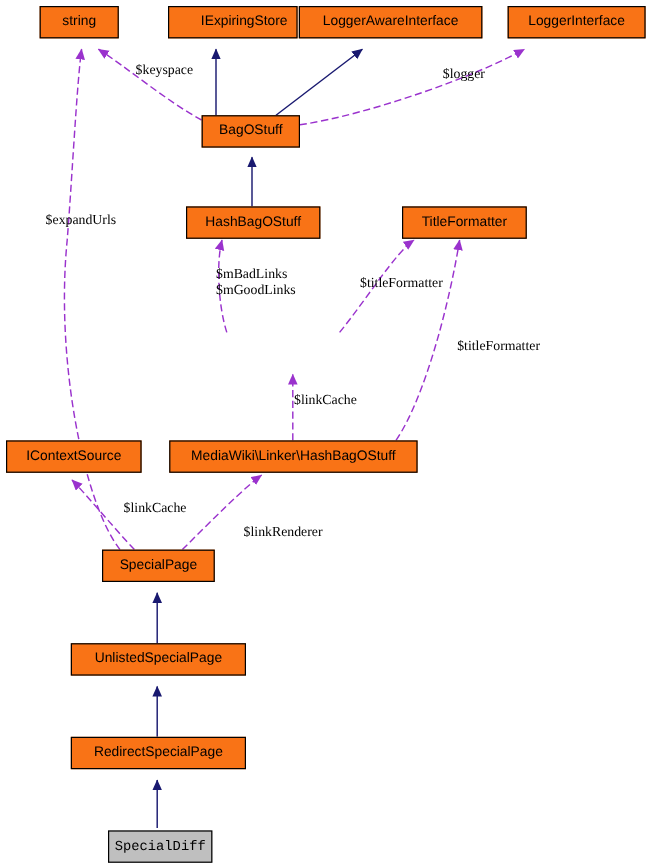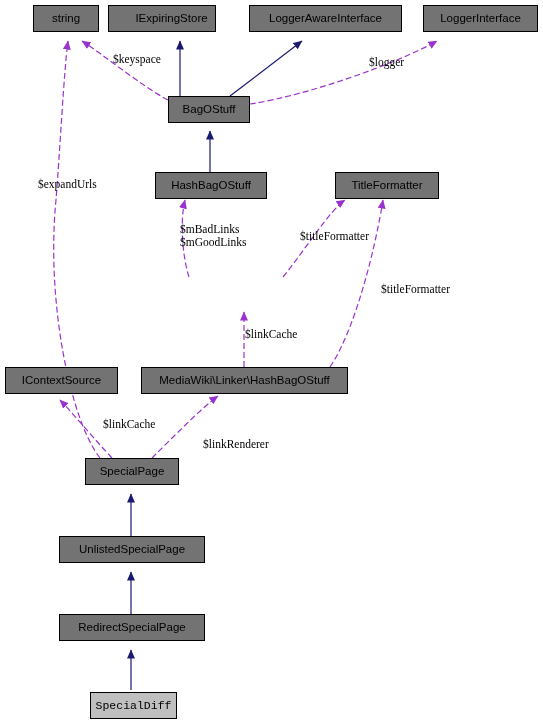--- a/index.html
+++ b/index.html
@@ -19,21 +19,21 @@
     position: absolute;
     left: 0;
     top: 0;
     width: 543px;
     height: 723px;
   }
   .node {
     position: absolute;
     box-sizing: border-box;
     border: 1px solid #000000;
-    background: #737373;
+    background: #f97316;
     color: #000000;
     font-size: 11.5px;
     line-height: 1;
     display: flex;
     align-items: center;
     justify-content: center;
     white-space: nowrap;
     z-index: 2;
   }
   .node.filled {
@@ -83,21 +83,21 @@
       <path d="M330,367 C355,330 375,250 383,200" marker-end="url(#arrow-purple)"></path>
       <path d="M112,458 C95,440 70,410 60,400" marker-end="url(#arrow-purple)"></path>
       <path d="M152,458 C175,435 205,405 218,396" marker-end="url(#arrow-purple)"></path>
       <path d="M100,458 C70,420 46,300 56,200 C60,150 64,70 68,41" marker-end="url(#arrow-purple)"></path>
     </g>
   </svg>
 
   <div class="node" style="left:33px;top:5px;width:66px;height:27px;">
       <span>string</span>
     </div>
-  <div class="node" style="left:108px;top:5px;width:108px;height:27px;padding-left:19px;">
+  <div class="node" style="left:140px;top:5px;width:108px;height:27px;padding-left:19px;">
       <span>IExpiringStore</span>
     </div>
   <div class="node" style="left:249px;top:5px;width:153px;height:27px;">
       <span>LoggerAwareInterface</span>
     </div>
   <div class="node" style="left:423px;top:5px;width:115px;height:27px;">
       <span>LoggerInterface</span>
     </div>
   <div class="node" style="left:168px;top:96px;width:82px;height:27px;">
       <span>BagOStuff</span>

